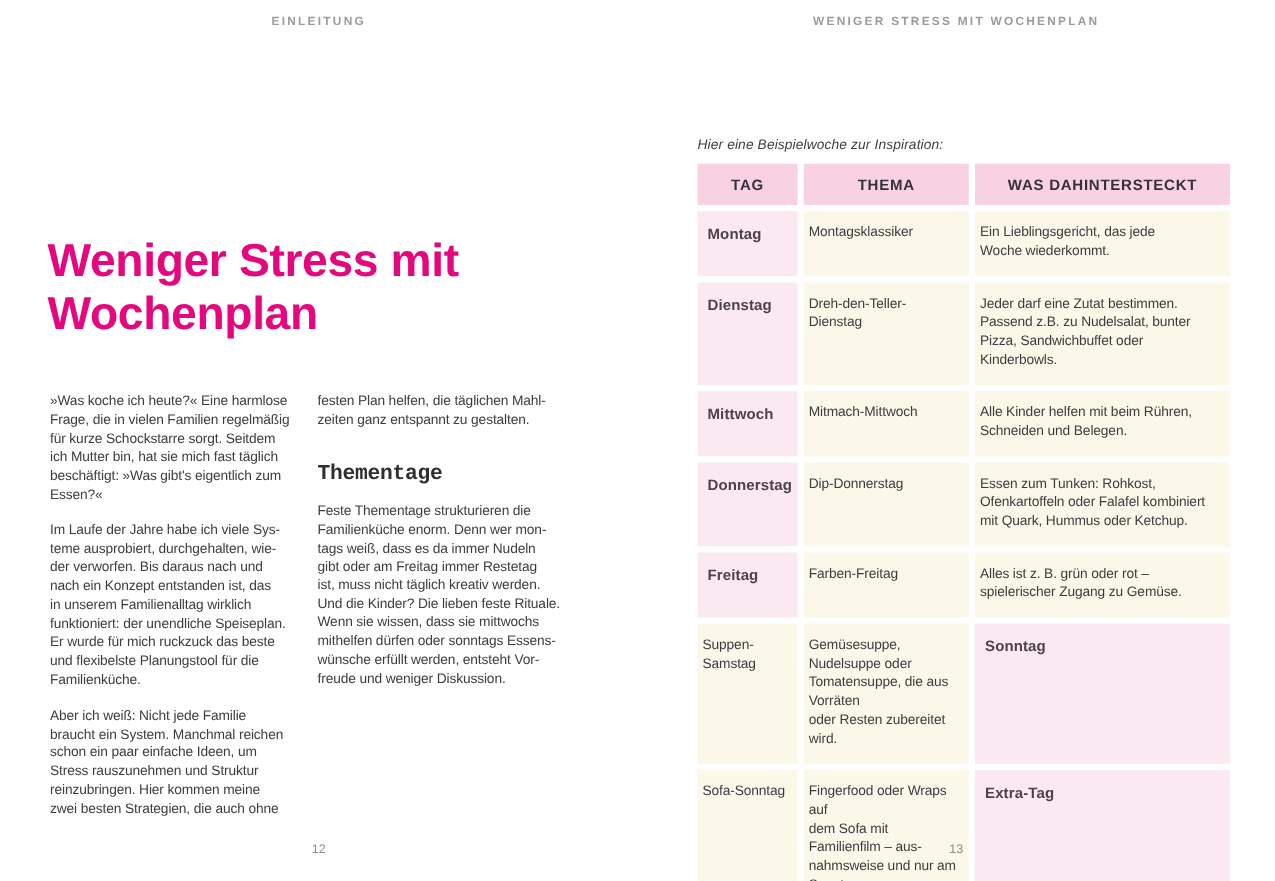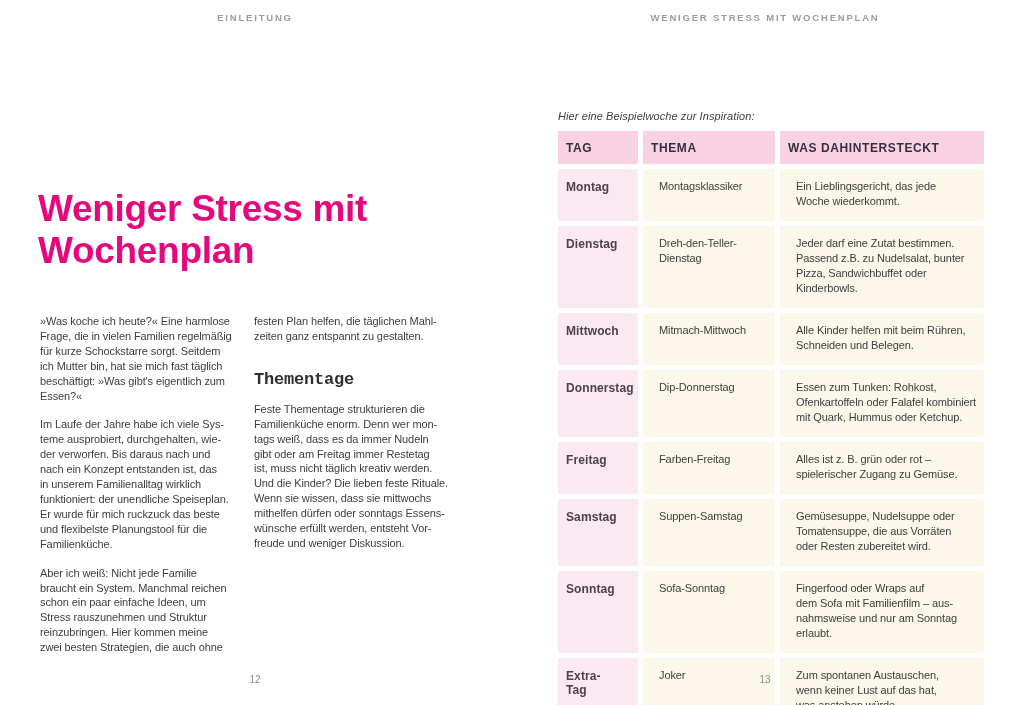--- a/index.html
+++ b/index.html
@@ -66,32 +66,33 @@
     display:grid;
     grid-template-columns:80px 132px 204px;
     gap:5px;
   }
   .cell{white-space:pre-line;}
   .head-cell{
     background:var(--header-cell-bg);
     font-size:12px;font-weight:700;letter-spacing:0.6px;
     color:#35303a;
     padding:10px 8px 9px 8px;
+    text-align:center;
   }
   .day-cell{
     background:var(--day-cell-bg);
     font-size:12px;font-weight:700;
     color:#4b4349;
     padding:11px 17px 11px 8px;letter-spacing:0.1px;
   }
   .content-cell{
     background:var(--content-cell-bg);
     font-size:11px;line-height:15px;letter-spacing:-0.1px;
     color:var(--body-text);
-    padding:10px 6px 12px 16px;
+    padding:10px 6px 12px 4px;
   }
 
   .page-number{
     position:absolute;top:674px;width:510px;
     text-align:center;
     font-size:10px;color:var(--page-number);
   }
   .page-number.left{left:0;}
   .page-number.right{left:510px;}
 </style>
@@ -168,21 +169,20 @@
 Schneiden und Belegen.</div>
     <div class="cell day-cell">Donnerstag</div>
     <div class="cell content-cell">Dip-Donnerstag</div>
     <div class="cell content-cell">Essen zum Tunken: Rohkost,
 Ofenkartoffeln oder Falafel kombiniert
 mit Quark, Hummus oder Ketchup.</div>
     <div class="cell day-cell">Freitag</div>
     <div class="cell content-cell">Farben-Freitag</div>
     <div class="cell content-cell">Alles ist z. B. grün oder rot –
 spielerischer Zugang zu Gemüse.</div>
-    <div class="cell day-cell">Samstag</div>
     <div class="cell content-cell">Suppen-Samstag</div>
     <div class="cell content-cell">Gemüsesuppe, Nudelsuppe oder
 Tomatensuppe, die aus Vorräten
 oder Resten zubereitet wird.</div>
     <div class="cell day-cell">Sonntag</div>
     <div class="cell content-cell">Sofa-Sonntag</div>
     <div class="cell content-cell">Fingerfood oder Wraps auf
 dem Sofa mit Familienfilm – aus-
 nahmsweise und nur am Sonntag
 erlaubt.</div>

